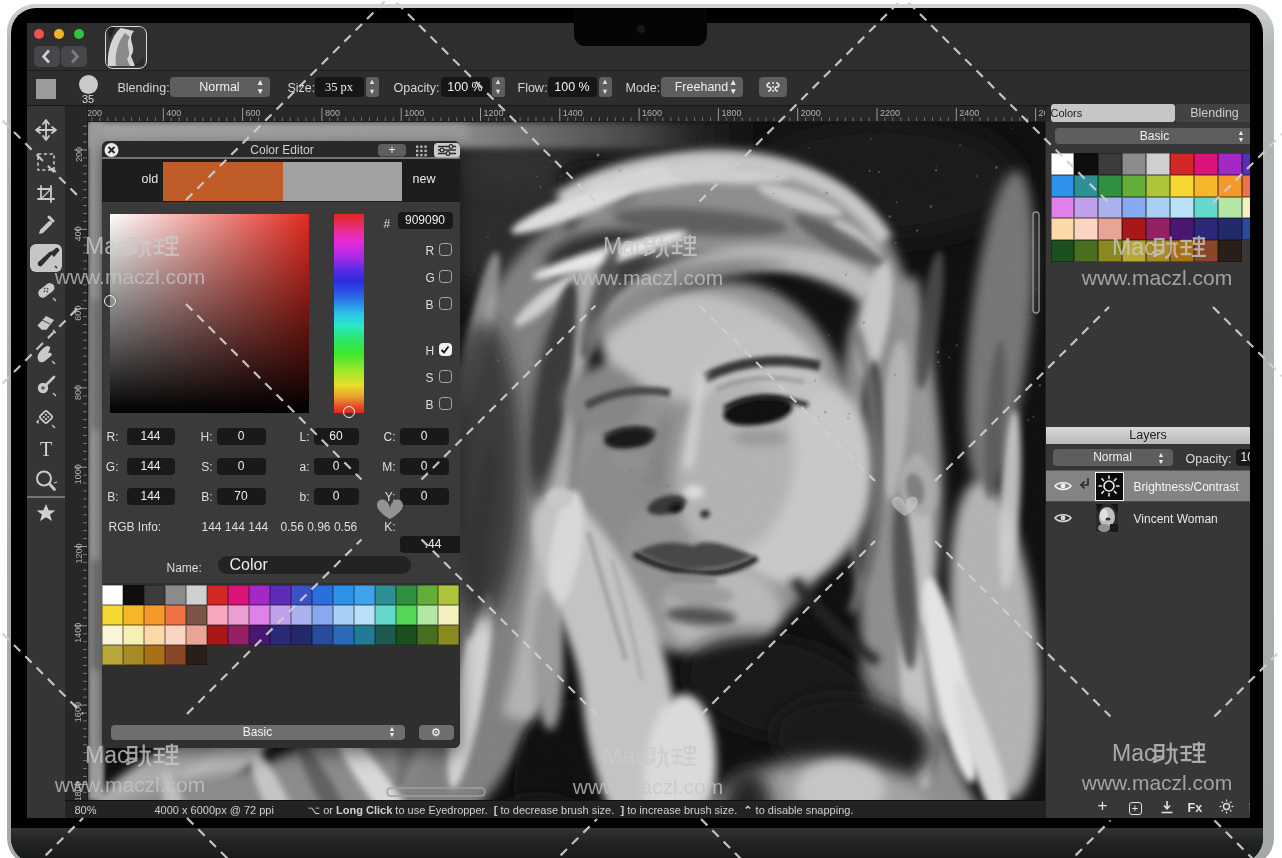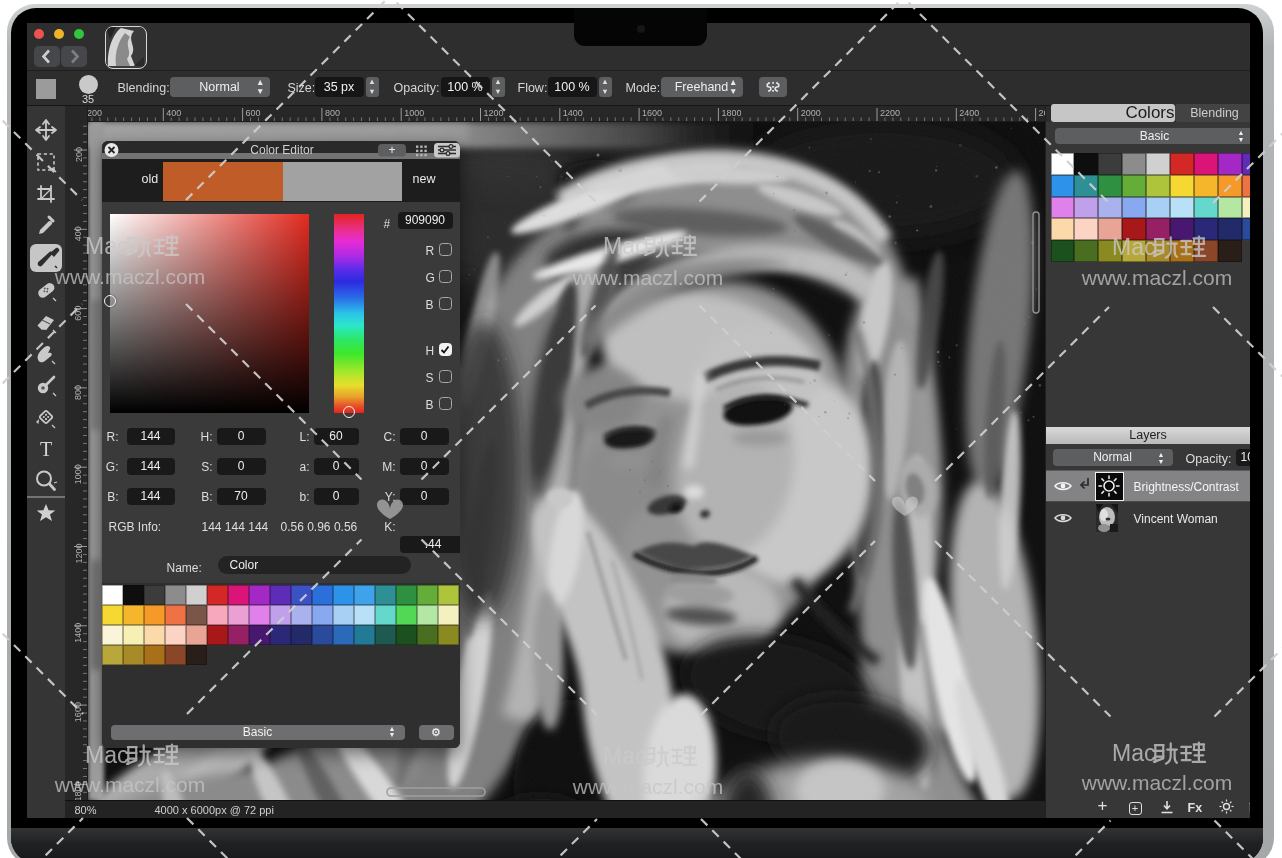--- a/index.html
+++ b/index.html
@@ -83,21 +83,21 @@
       </svg></div>
     </div>
 
     <div class="toolbar">
       <div style="position:absolute;left:9px;top:7px;width:20px;height:20px;background:#9b9b9b;"></div>
       <div style="position:absolute;left:52px;top:3px;width:19px;height:19px;border-radius:50%;background:#c9c9c9;"></div>
       <div style="position:absolute;left:52px;top:21px;width:19px;text-align:center;font-size:11px;">35</div>
       <div class="tlabel" style="left:91px;">Blending:</div>
       <div class="drop" style="left:143px;width:100px;">Normal<span class="chev">▲<br>▼</span></div>
       <div class="tlabel" style="left:261px;">Size:</div>
-      <div class="field" style="left:288px;width:49px;">35 px</div>
+      <div class="field" style="left:288px;width:49px;font-family:Liberation Serif, serif;">35 px</div>
       <div class="stepper" style="left:339px;">▲<br>▼</div>
       <div class="tlabel" style="left:367px;">Opacity:</div>
       <div class="field" style="left:414px;width:49px;">100 %</div>
       <div class="stepper" style="left:465px;">▲<br>▼</div>
       <div class="tlabel" style="left:491px;">Flow:</div>
       <div class="field" style="left:521px;width:49px;">100 %</div>
       <div class="stepper" style="left:572px;">▲<br>▼</div>
       <div class="tlabel" style="left:599px;">Mode:</div>
       <div class="drop" style="left:634px;width:82px;">Freehand<span class="chev">▲<br>▼</span></div>
       <div class="drop" style="left:732px;width:28px;"><svg width="28" height="20" xmlns="http://www.w3.org/2000/svg">
@@ -673,21 +673,21 @@
 <circle cx="620" cy="170" r="2.2" fill="#aaa" opacity="0.8"></circle>
 <circle cx="598" cy="155" r="1.5" fill="#999" opacity="0.7"></circle>
 </g>
 <rect width="957" height="678" filter="url(#grain)" opacity="0.07"></rect>
 <rect x="299" y="666" width="98" height="8" rx="4" fill="none" stroke="#a0a0a0" stroke-width="1.6"></rect>
 <rect x="945" y="90" width="6" height="101" rx="3" fill="none" stroke="#909090" stroke-width="1.4"></rect>
           </svg></div>
 
     <div id="rpanel">
           <div style="position:absolute;left:0;top:0;width:205px;height:16px;background:#2c2c2d;"></div>
-<div style="position:absolute;left:5px;top:-2px;width:124px;height:18px;background:#c6c6c6;border-radius:3px;color:#1c1c1c;text-align:right;line-height:18px;font-size:17px;">Colors</div>
+<div style="position:absolute;left:5px;top:-2px;width:124px;height:18px;background:#c6c6c6;border-radius:3px;color:#1c1c1c;text-align:left;line-height:18px;font-size:11px;">Colors</div>
 <div style="position:absolute;left:129px;top:-2px;width:80px;height:18px;background:#434344;border-radius:3px;color:#ccc;text-align:center;line-height:18px;font-size:12.5px;">Blending</div>
 <div style="position:absolute;left:9px;top:22px;width:200px;height:16px;background:#5d5e60;border-radius:4px;color:#f0f0f0;text-align:center;line-height:16px;font-size:12px;">Basic</div>
 <div style="position:absolute;left:192px;top:23px;font-size:7px;line-height:7px;color:#eee;">▲<br>▼</div>
 <div class="rsw" style="left:5px;top:47.5px;background:#ffffff;"></div>
 <div class="rsw" style="left:28.9px;top:47.5px;background:#0e0e0e;"></div>
 <div class="rsw" style="left:52.8px;top:47.5px;background:#3c3c3c;"></div>
 <div class="rsw" style="left:76.7px;top:47.5px;background:#8c8c8c;"></div>
 <div class="rsw" style="left:100.6px;top:47.5px;background:#d0d0d0;"></div>
 <div class="rsw" style="left:124.5px;top:47.5px;background:#d42826;"></div>
 <div class="rsw" style="left:148.4px;top:47.5px;background:#da1478;"></div>
@@ -797,24 +797,25 @@
             </svg></div>
 <div style="position:absolute;left:203px;top:694px;"><svg width="12" height="14" xmlns="http://www.w3.org/2000/svg">
               <rect x="1.5" y="3.5" width="9" height="9.5" rx="1" fill="none" stroke="#e0e0e0" stroke-width="1.3"></rect>
               <path d="M0.5,3.5 L11.5,3.5 M4,3 L4,1.5 L8,1.5 L8,3 M4,6 L4,11 M6,6 L6,11 M8,6 L8,11" stroke="#e0e0e0" stroke-width="1.2" fill="none"></path>
             </svg></div>
         </div>
 
     <div id="statusbar">
       <span style="position:absolute;left:10px;top:3px;">80%</span>
       <span style="position:absolute;left:90px;top:3px;">4000 x 6000px @ 72 ppi</span>
+      <span style="position:absolute;left:243px;top:3px;">⌥ or <b>Long Click</b> to use Eyedropper.&nbsp; <b>[</b> to decrease brush size.&nbsp; <b>]</b> to increase brush size.&nbsp; <b>⌃</b> to disable snapping.</span>
     </div>
 
     <div id="cepanel">
-          <div style="position:absolute;left:0;top:0;width:358px;height:18px;background:#292929;border-bottom:6px solid #737373;text-align:center;">
+          <div style="position:absolute;left:0;top:0;width:358px;height:18px;background:#292929;border-bottom:2px solid #737373;text-align:center;">
 <svg width="358" height="18" xmlns="http://www.w3.org/2000/svg">
 <circle cx="9.5" cy="9" r="7" fill="#e8e8e8"></circle>
 <path d="M6.5,6 L12.5,12 M12.5,6 L6.5,12" stroke="#222" stroke-width="1.8"></path>
 <text x="180" y="13" font-size="12" fill="#cfcfcf" text-anchor="middle">Color Editor</text>
 <rect x="276" y="3" width="28" height="12.5" rx="4" fill="#5d5e60"></rect>
 <text x="290" y="13" font-size="12" fill="#eee" text-anchor="middle">+</text>
 <rect x="314" y="4.5" width="2.4" height="2.4" fill="#b5b5b5"></rect>
 <rect x="314" y="8.7" width="2.4" height="2.4" fill="#b5b5b5"></rect>
 <rect x="314" y="12.9" width="2.4" height="2.4" fill="#b5b5b5"></rect>
 <rect x="318.2" y="4.5" width="2.4" height="2.4" fill="#b5b5b5"></rect>
@@ -879,21 +880,21 @@
 <div class="nlabel" style="left:188px;top:349px;width:20px;text-align:right;">b:</div>
 <div class="nfield" style="left:212px;top:347px;width:45px;">0</div>
 <div class="nlabel" style="left:274px;top:349px;width:20px;text-align:right;">Y:</div>
 <div class="nfield" style="left:298px;top:347px;width:49px;">0</div>
 <div class="nlabel" style="left:7px;top:379px;">RGB Info:</div>
 <div class="nlabel" style="left:100px;top:379px;">144 144 144</div>
 <div class="nlabel" style="left:179px;top:379px;">0.56 0.96 0.56</div>
 <div class="nlabel" style="left:274px;top:379px;width:20px;text-align:right;">K:</div>
 <div class="nfield" style="left:298px;top:395px;width:67px;">.44</div>
 <div class="nlabel" style="left:65px;top:420px;">Name:</div>
-<div style="position:absolute;left:116px;top:415px;width:193px;height:18px;background:#232324;border-radius:9px;color:#eee;font-size:12px;line-height:18px;padding-left:12px;">Color</div>
+<div style="position:absolute;left:116px;top:415px;width:193px;height:18px;background:#232324;border-radius:9px;color:#eee;font-size:16px;line-height:18px;padding-left:12px;">Color</div>
 <div style="position:absolute;left:0;top:442px;width:358px;height:165px;background:#2f2f30;"></div>
 <div class="sw" style="left:0.5px;top:444px;background:#ffffff;"></div>
 <div class="sw" style="left:21.5px;top:444px;background:#0e0e0e;"></div>
 <div class="sw" style="left:42.5px;top:444px;background:#3c3c3c;"></div>
 <div class="sw" style="left:63.5px;top:444px;background:#8c8c8c;"></div>
 <div class="sw" style="left:84.5px;top:444px;background:#d0d0d0;"></div>
 <div class="sw" style="left:105.5px;top:444px;background:#d42826;"></div>
 <div class="sw" style="left:126.5px;top:444px;background:#da1478;"></div>
 <div class="sw" style="left:147.5px;top:444px;background:#a328c6;"></div>
 <div class="sw" style="left:168.5px;top:444px;background:#5e2db8;"></div>

